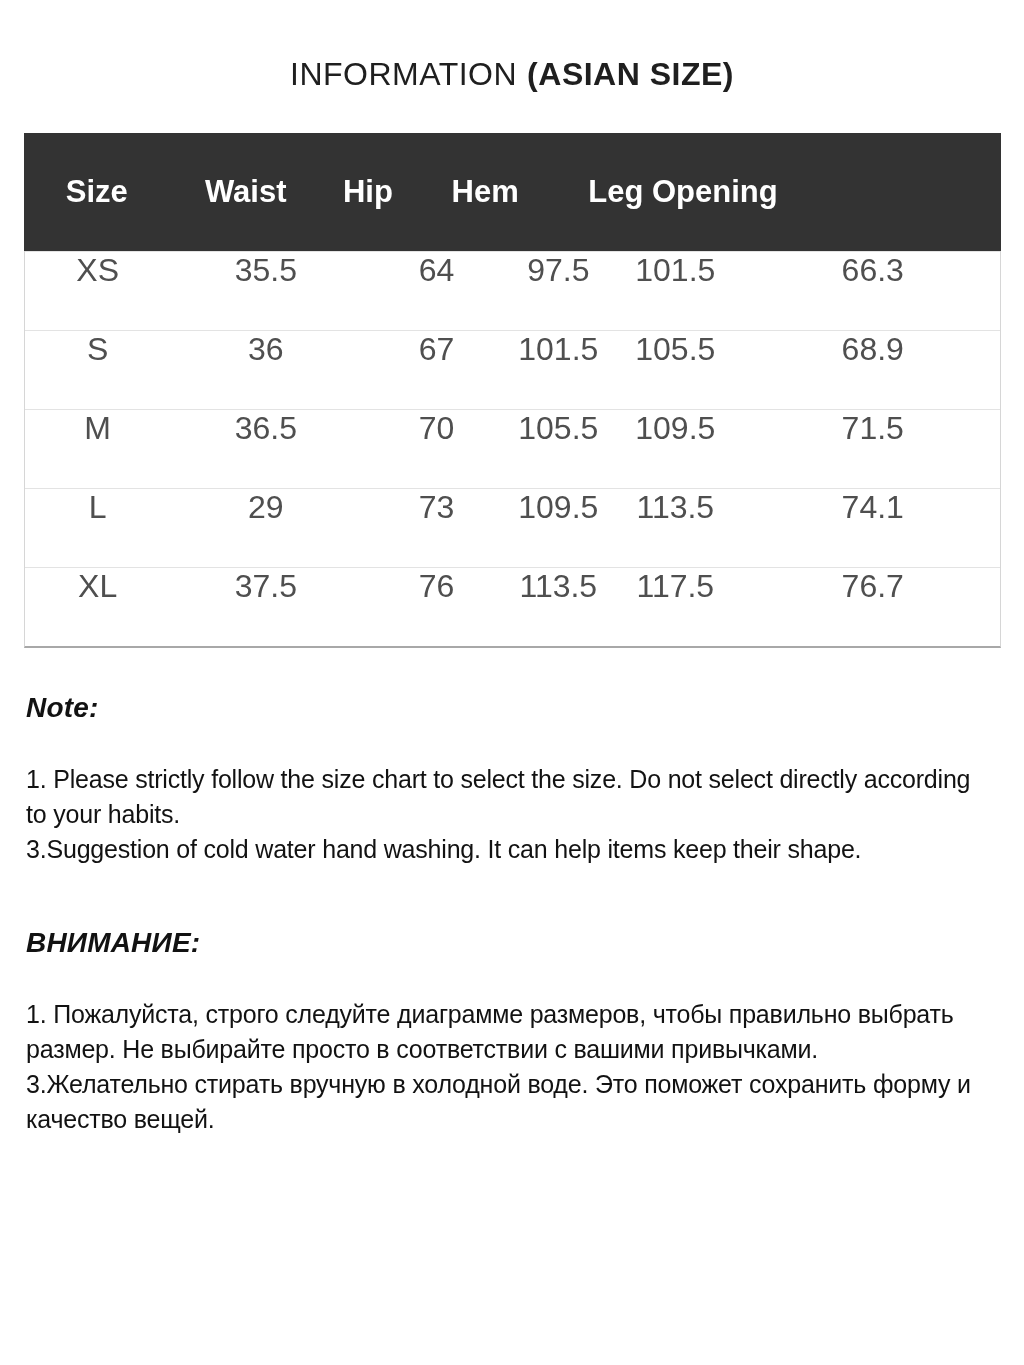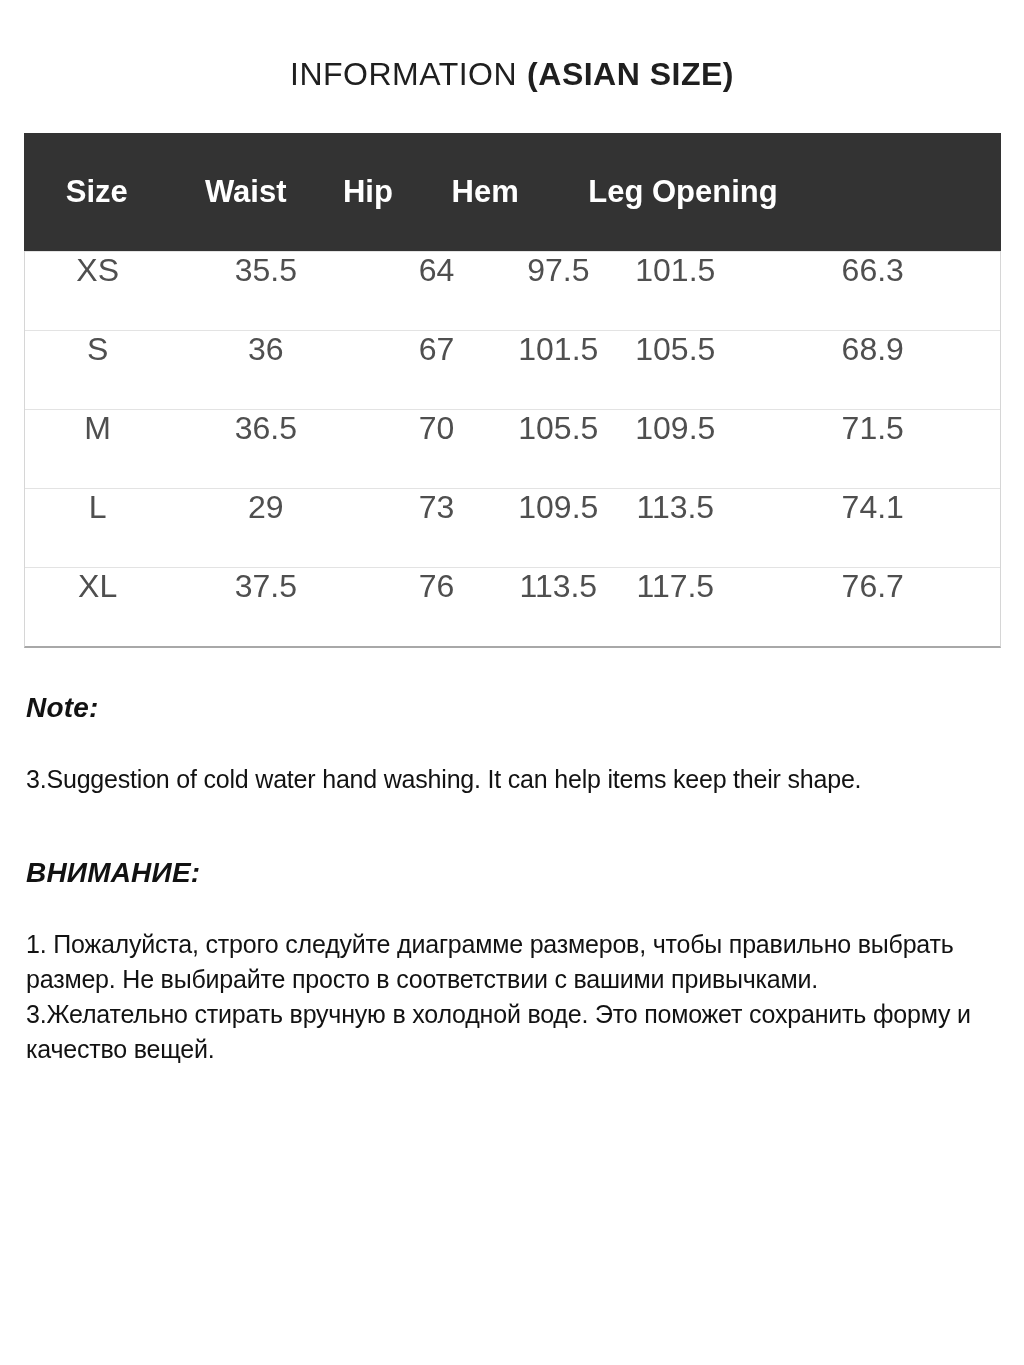--- a/index.html
+++ b/index.html
@@ -160,20 +160,21 @@
       <div class="td c2">76</div>
       <div class="td c3">113.5</div>
       <div class="td c4">117.5</div>
       <div class="td c5">76.7</div>
     </div>
   </div>
 
   <section class="note-block english">
     <h2 class="note-heading">Note:</h2>
     <div class="note-text">
+      <p>1. Please strictly follow the size chart  to select the size. Do not select directly according to your habits.</p>
       <p>3.Suggestion of cold water hand washing. It can help items keep their shape.</p>
     </div>
   </section>
 
   <section class="note-block russian">
     <h2 class="note-heading">ВНИМАНИЕ:</h2>
     <div class="note-text">
       <p>1. Пожалуйста, строго следуйте диаграмме размеров, чтобы правильно выбрать размер. Не выбирайте просто в соответствии с вашими привычками.</p>
       <p>3.Желательно стирать вручную в холодной воде. Это поможет сохранить форму и качество вещей.</p>
     </div>

